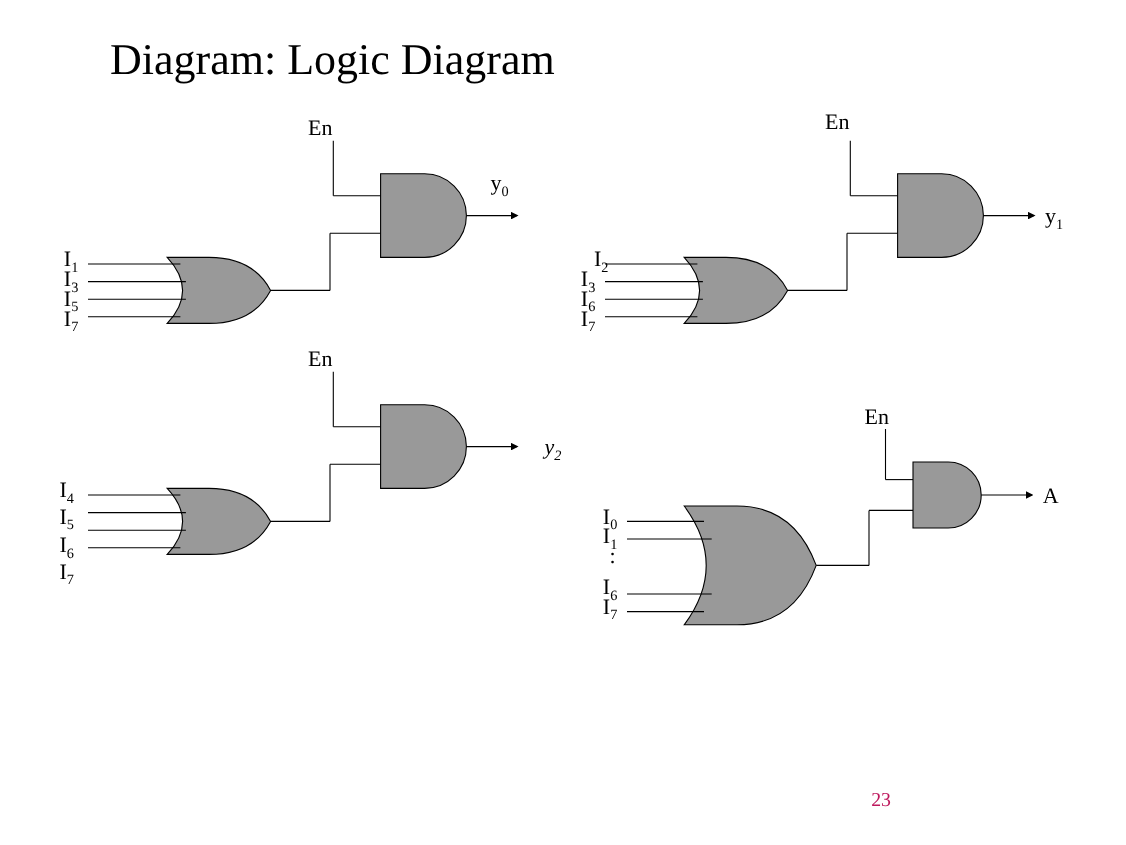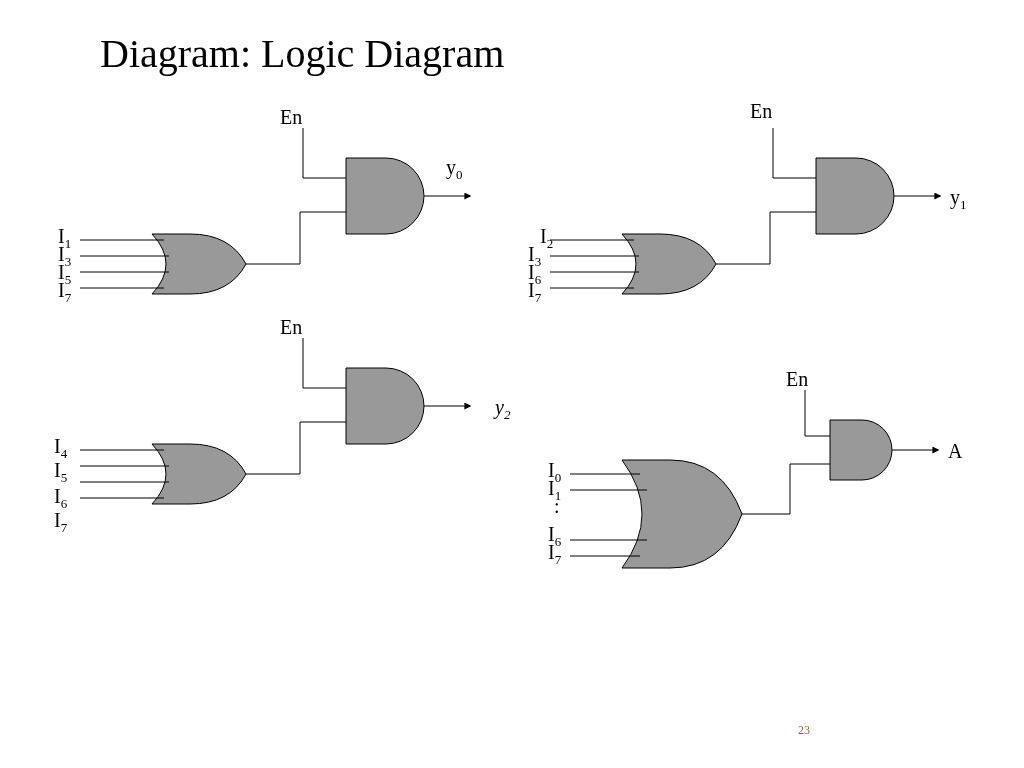--- a/index.html
+++ b/index.html
@@ -15,22 +15,22 @@
     position: absolute;
     top: 30px;
     left: 100px;
     font-size: 40px;
     color: #000;
   }
   .page-num {
     position: absolute;
     bottom: 30px;
     right: 214px;
-    font-size: 12px;
-    color: #a16207;
+    font-size: 18px;
+    color: #be185d;
   }
   svg { position: absolute; top: 0; left: 0; }
   .lbl { position: absolute; font-size: 20px; color: #000; text-align: right; }
   .lbl sub { font-size: 13px; vertical-align: sub; }
 </style>
 </head>
 <body>
 
 <div class="title">Diagram: Logic Diagram</div>
 

